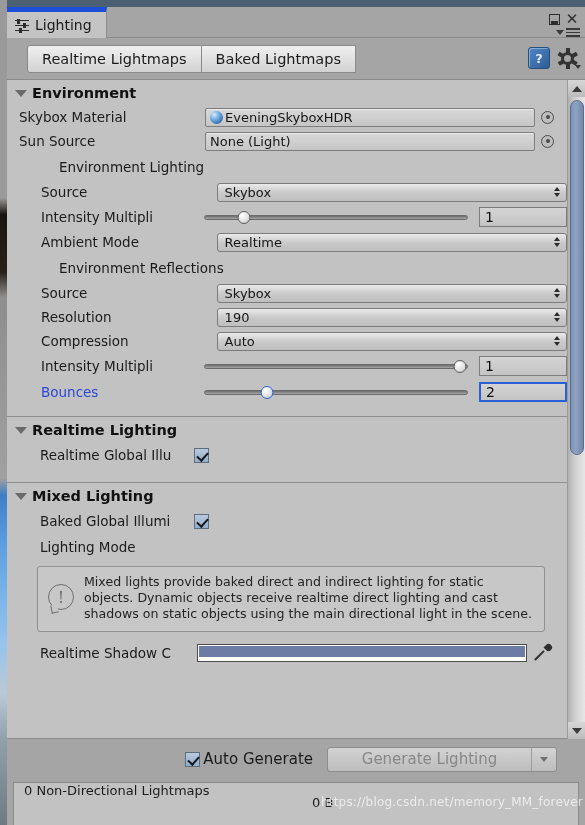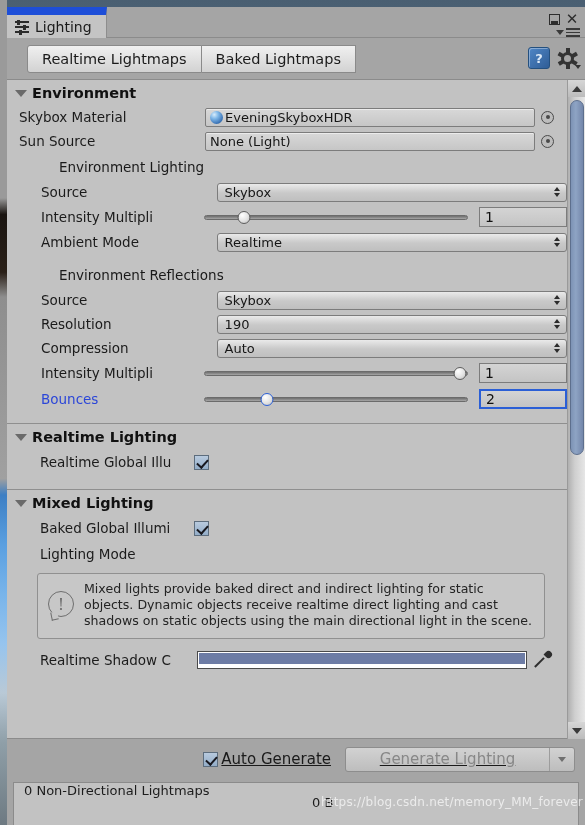--- a/index.html
+++ b/index.html
@@ -42,21 +42,21 @@
     position: relative;
     height: 31px;
     background: #a5a5a5;
     border-bottom: 1px solid #8b8b8b;
   }
   #tab-lighting {
     position: absolute; left: 0; top: 0;
     height: 31px;
     padding: 0 14px 0 8px;
     background: #c4c4c4;
-    border-top: 8px solid #1d4ed8;
+    border-top: 5px solid #1d4ed8;
     display: flex; align-items: center; gap: 6px;
     border-right: 1px solid #8d8d8d;
   }
   #tab-lighting .tab-label { font-size: 14px; color: #1a1a1a; }
   .ico-sliders { width: 14px; height: 13px; position: relative; }
   .ico-sliders i {
     position: absolute; background: #2c2c2c; display: block;
   }
   .ico-sliders i.l { height: 1.5px; left: 0; width: 14px; }
   .ico-sliders i.k { width: 2.5px; height: 5px; }
@@ -278,21 +278,21 @@
     background: linear-gradient(90deg,#7d93b5 0%, #8ea4c4 40%, #7386aa 100%);
     border: 1px solid #5d6f8d;
   }
 
   
   #footer {
     position: relative;
     height: 40px;
     background: #a5a5a5;
     display: flex; align-items: center; justify-content: flex-end;
-    padding-right: 10px; gap: 0; text-decoration: underline;
+    padding-right: 28px; gap: 0;
   }
   #autogen-wrap { display:flex; align-items:center; gap: 3px; margin-right: 14px; }
   #autogen-label { font-size: 15px; color:#1a1a1a; }
   #btn-generate {
     width: 230px; height: 25px;
     background: linear-gradient(180deg,#d2d2d2 0%, #bdbdbd 100%);
     border: 1px solid #8d8d8d; border-radius: 3px;
     display: flex; align-items: center;
     color: #878787; font-size: 15px;
   }
@@ -424,21 +424,21 @@
           <span class="lbl indent1" style="width:200px">Ambient Mode</span>
           <span class="popup" style="width:355px">
             <span>Realtime</span>
             <span class="arrows">
                 <span class="up"></span>
                 <span class="dn"></span>
               </span>
           </span>
         </div>
 
-        <div class="sub-head" style="margin-top:7px">Environment Reflections</div>
+        <div class="sub-head" style="">Environment Reflections</div>
 
         <div class="row">
           <span class="lbl indent1" style="width:200px">Source</span>
           <span class="popup" style="width:355px">
             <span>Skybox</span>
             <span class="arrows">
                 <span class="up"></span>
                 <span class="dn"></span>
               </span>
           </span>

